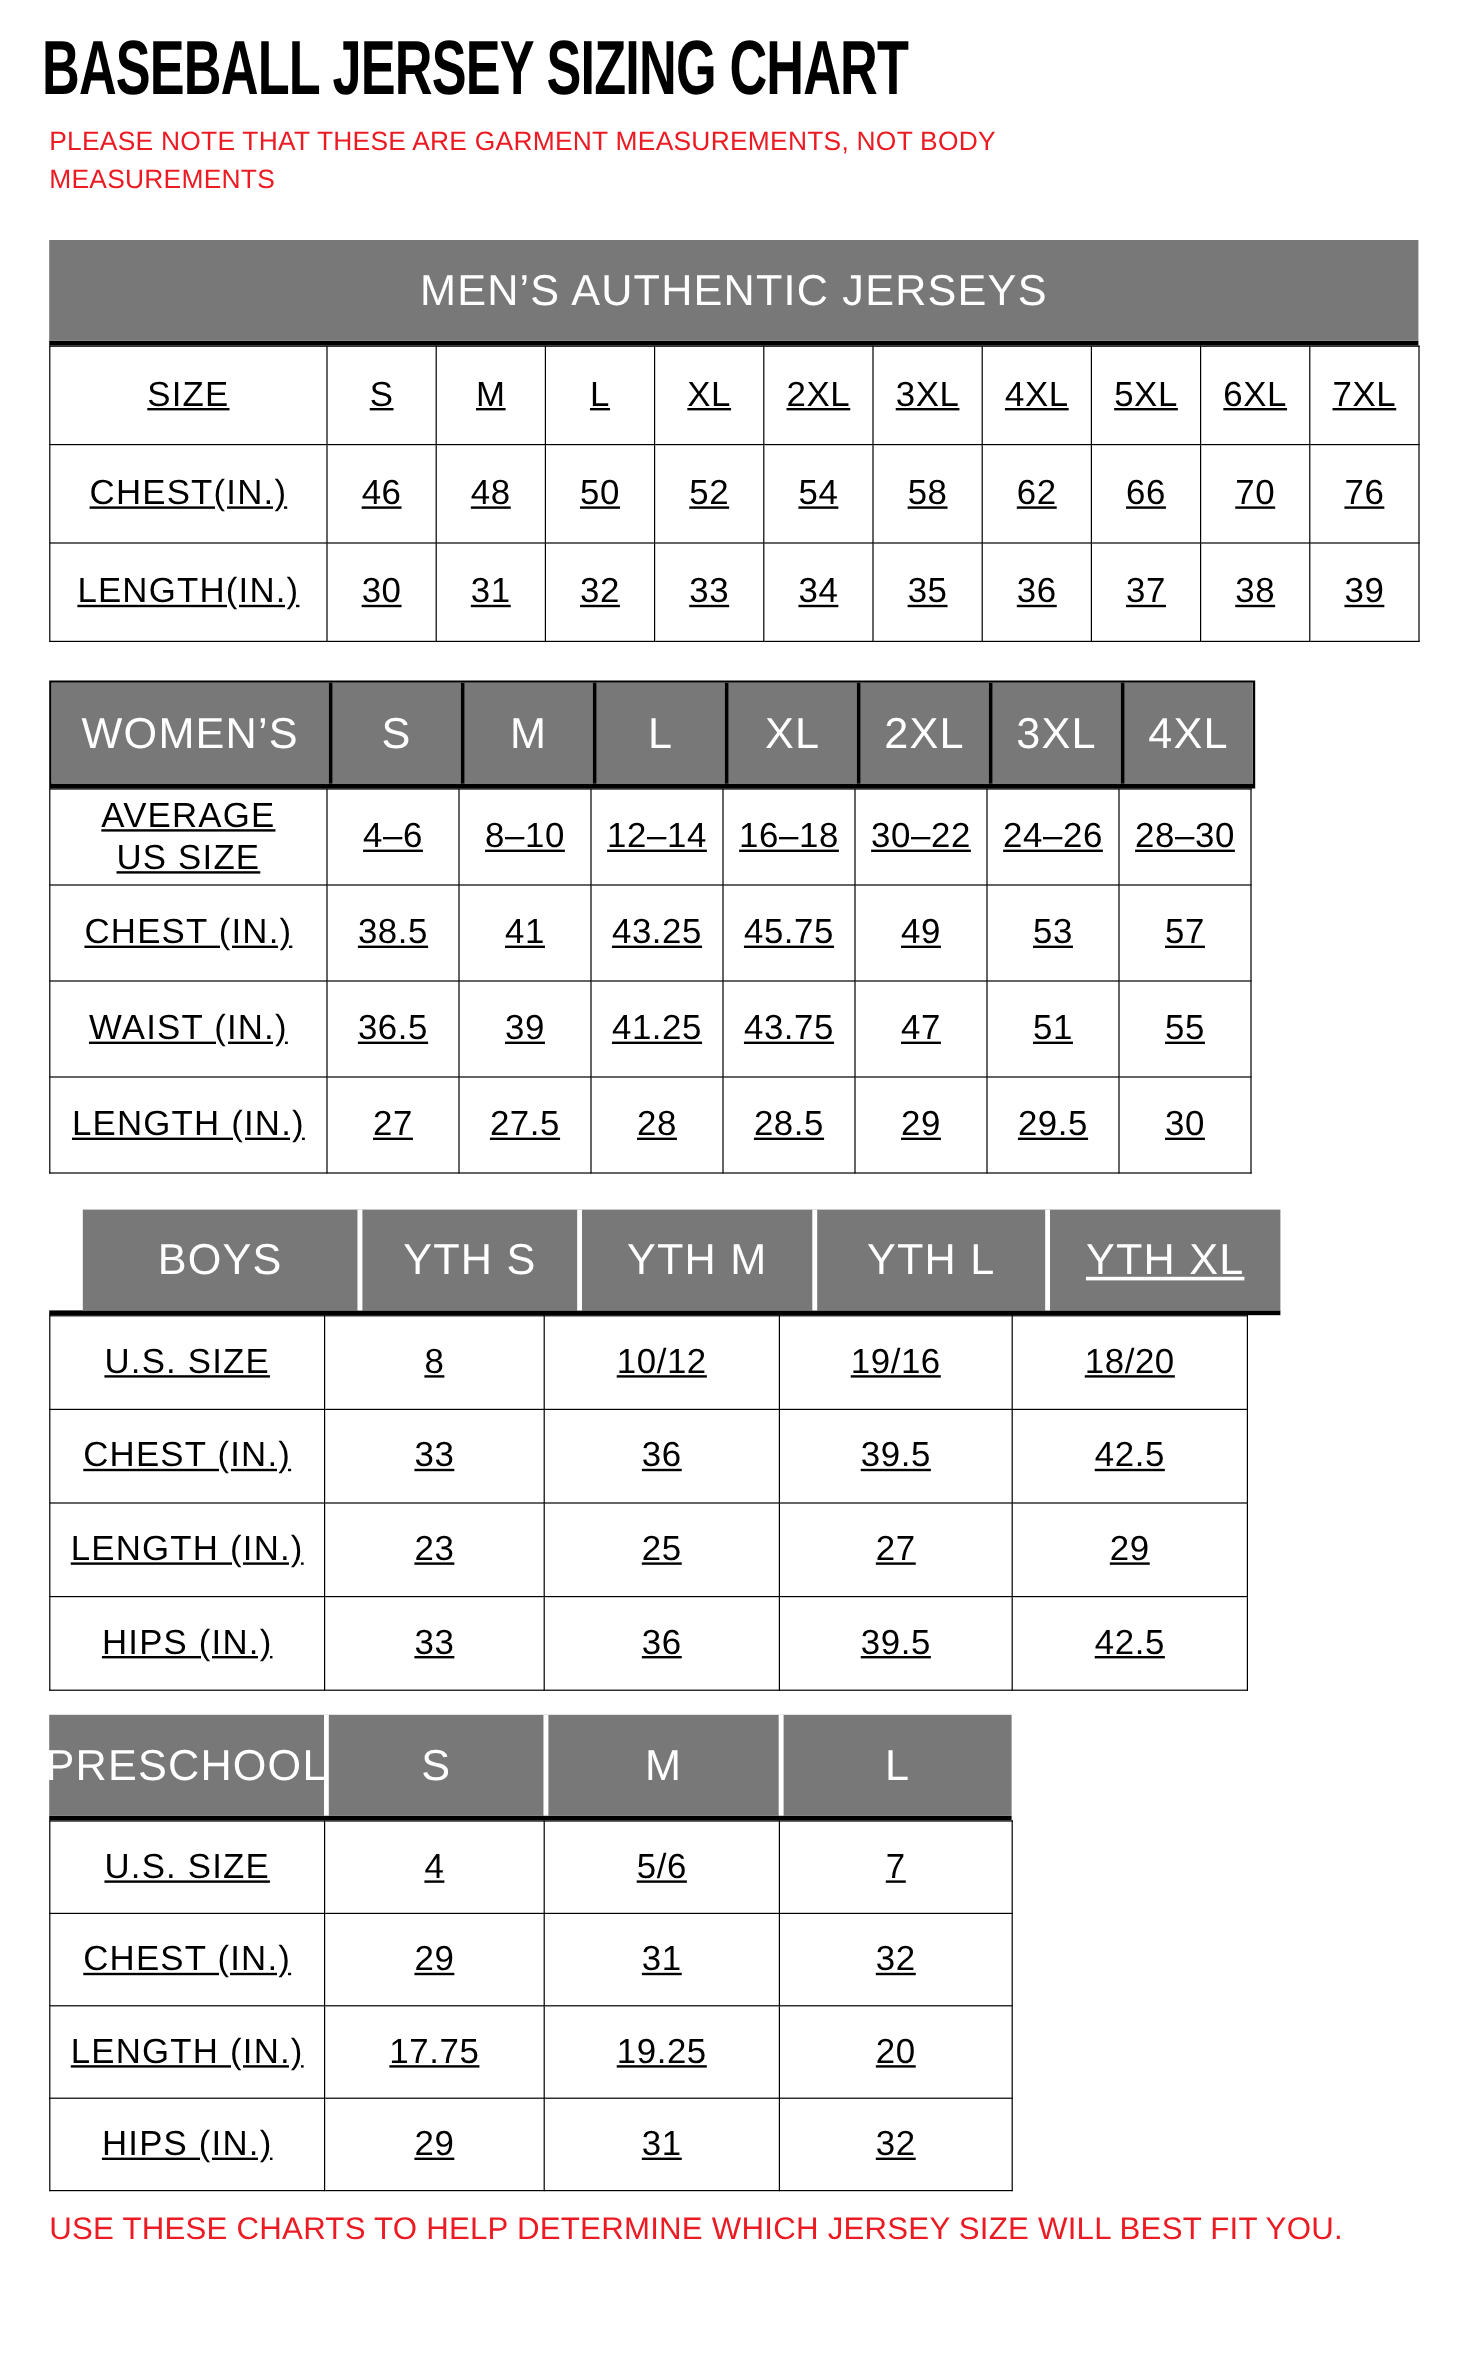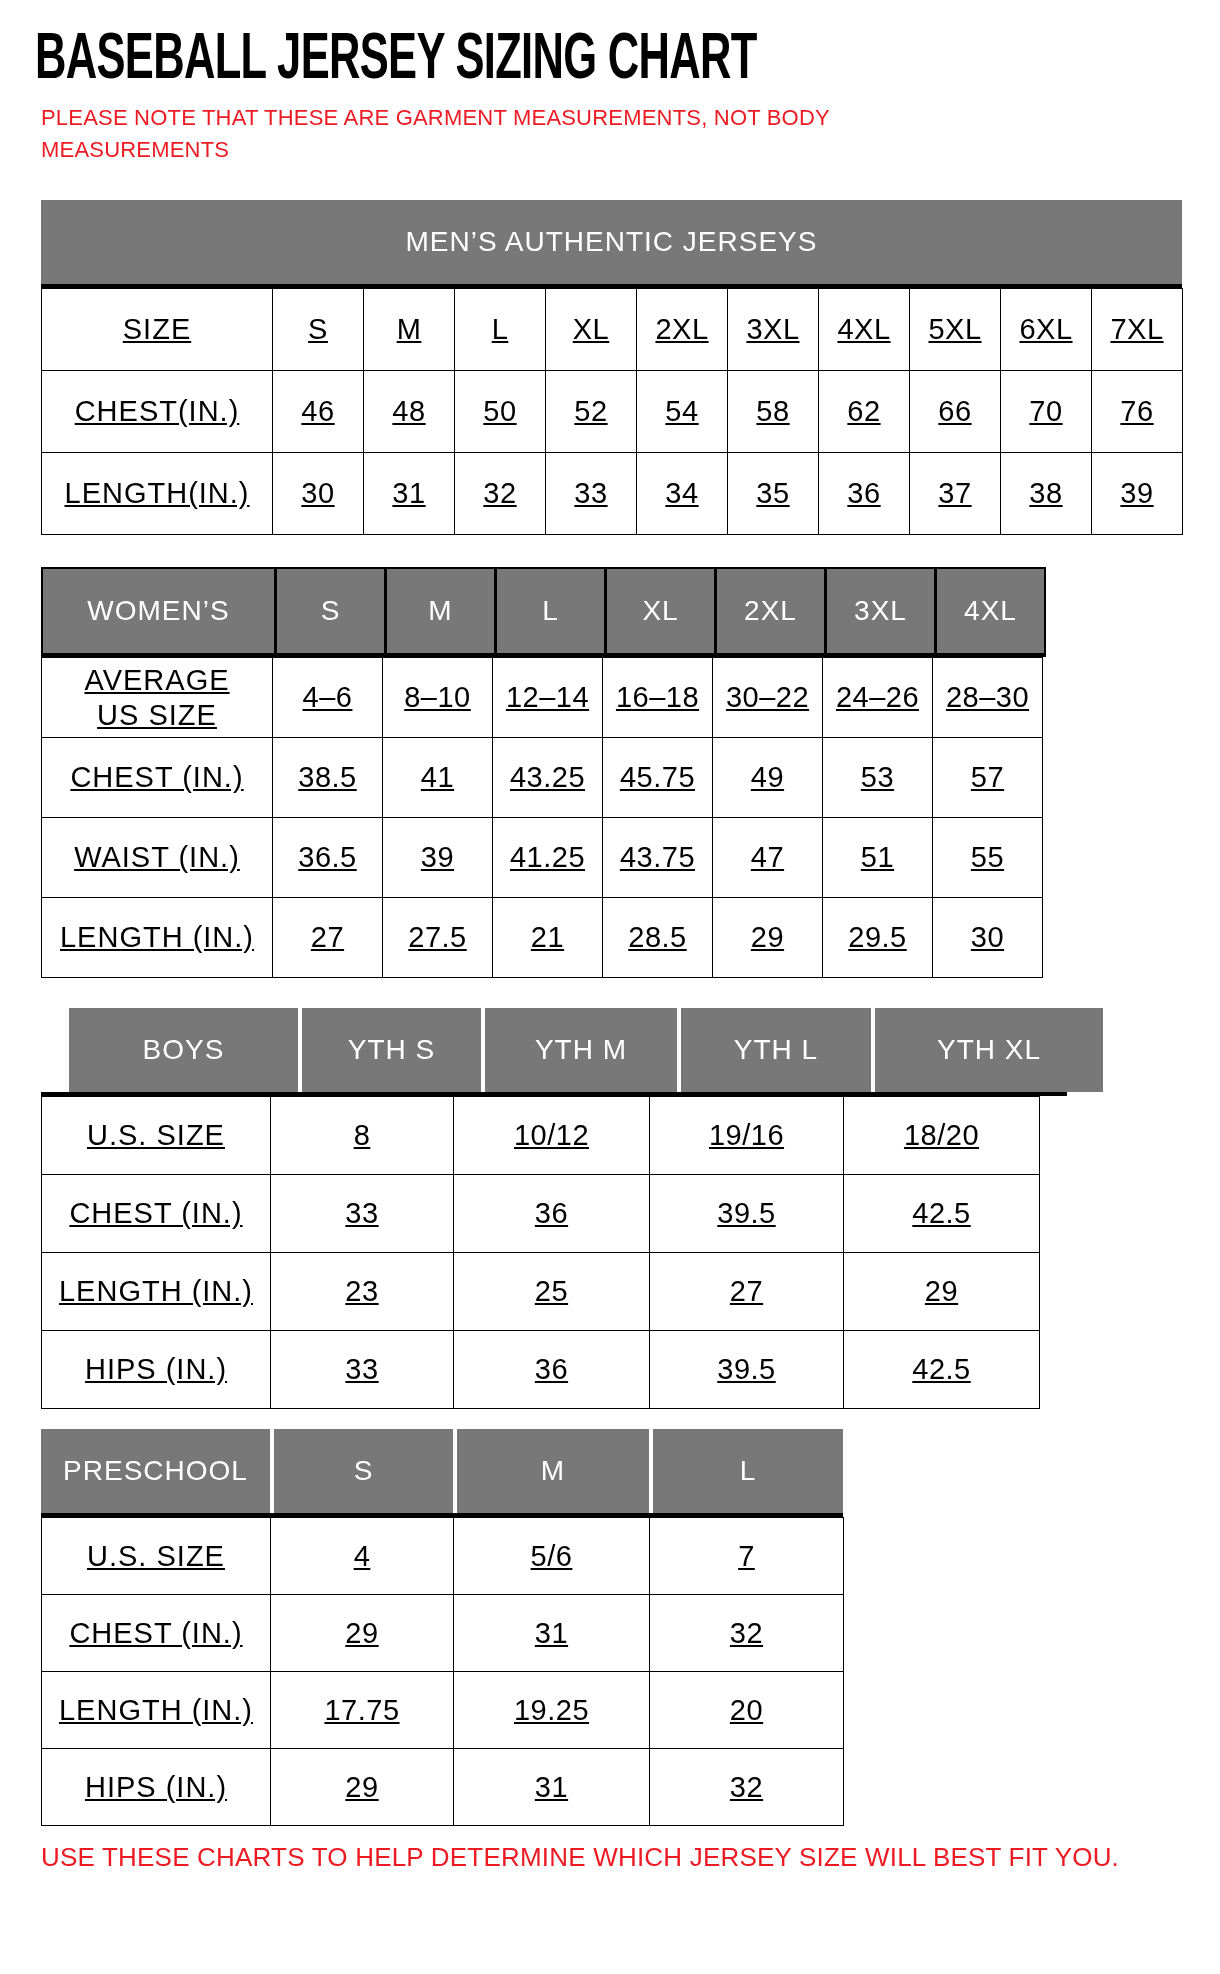--- a/index.html
+++ b/index.html
@@ -30,21 +30,21 @@
   }
   section.tbl{margin:0;}
   #t0{margin-top:34px;}
   #t1{margin-top:32px;}
   #t2{margin-top:30px;}
   #t3{margin-top:20px;}
   .banner{display:flex;border-bottom:4px solid var(--ink);}
   .banner .bcell{
     flex:none;box-sizing:border-box;height:84px;
     background:var(--gray);color:var(--banner-text);
-    font-size:28px;letter-spacing:1px;
+    font-size:36px;letter-spacing:1px;
     display:flex;align-items:center;justify-content:center;
   }
   .banner.sep-white .bcell + .bcell{border-left:4px solid #ffffff;}
   .banner.sep-black .bcell + .bcell{border-left:3px solid var(--ink);}
   .banner.outlined{border-top:2px solid var(--ink);border-left:2px solid var(--ink);border-right:2px solid var(--ink);}
   table{border-collapse:collapse;table-layout:fixed;text-decoration:underline;}
   td{
     border:1px solid var(--ink);
     text-align:center;vertical-align:middle;
     font-size:29px;padding:0;letter-spacing:0.5px;
@@ -173,37 +173,37 @@
             <td>41.25</td>
             <td>43.75</td>
             <td>47</td>
             <td>51</td>
             <td>55</td>
           </tr>
           <tr style="height: 80px;">
             <td class="label">LENGTH (IN.)</td>
             <td>27</td>
             <td>27.5</td>
-            <td>21</td>
+            <td>28</td>
             <td>28.5</td>
             <td>29</td>
             <td>29.5</td>
             <td>30</td>
           </tr>
         </tbody>
       </table>
     </section>
 
   <section class="tbl" id="t2">
       <div class="banner sep-white" style="width: 998px; padding-left: 28px;">
         <div class="bcell" style="width: 229px;">BOYS</div>
         <div class="bcell" style="width: 183px;">YTH S</div>
         <div class="bcell" style="width: 196px;">YTH M</div>
         <div class="bcell" style="width: 194px;">YTH L</div>
-        <div class="bcell" style="width: 232px;">YTH XL</div>
+        <div class="bcell" style="width: 196px; text-decoration: underline;">YTH XL</div>
       </div>
       <table style="width: 998px;">
         <colgroup>
           <col style="width: 229px;">
           <col style="width: 183px;">
           <col style="width: 196px;">
           <col style="width: 194px;">
           <col style="width: 196px;">
         </colgroup>
         <tbody>

